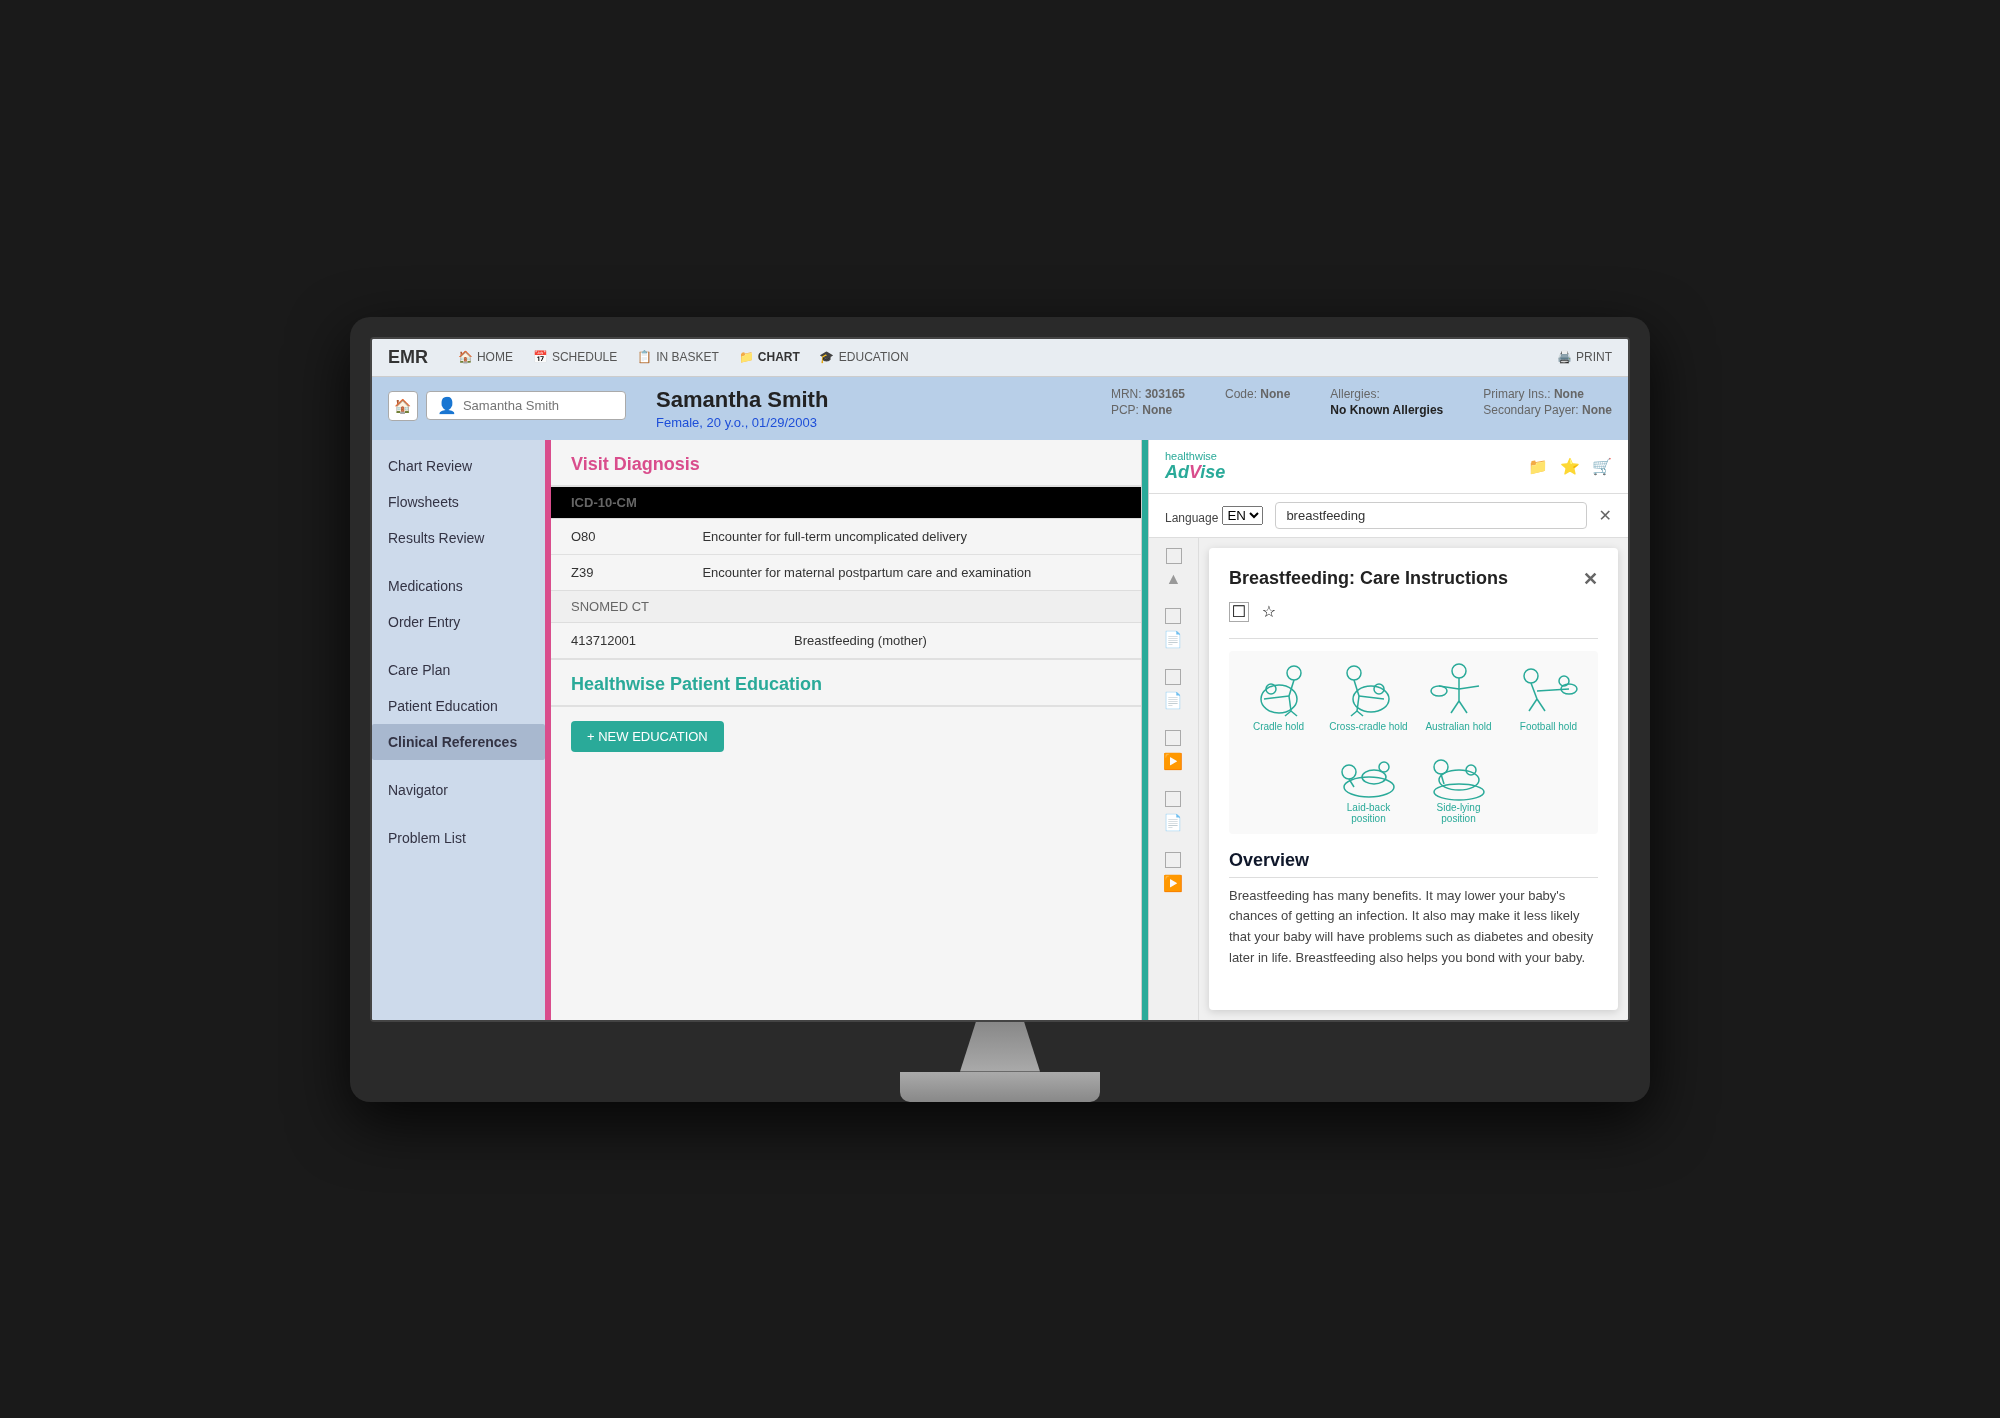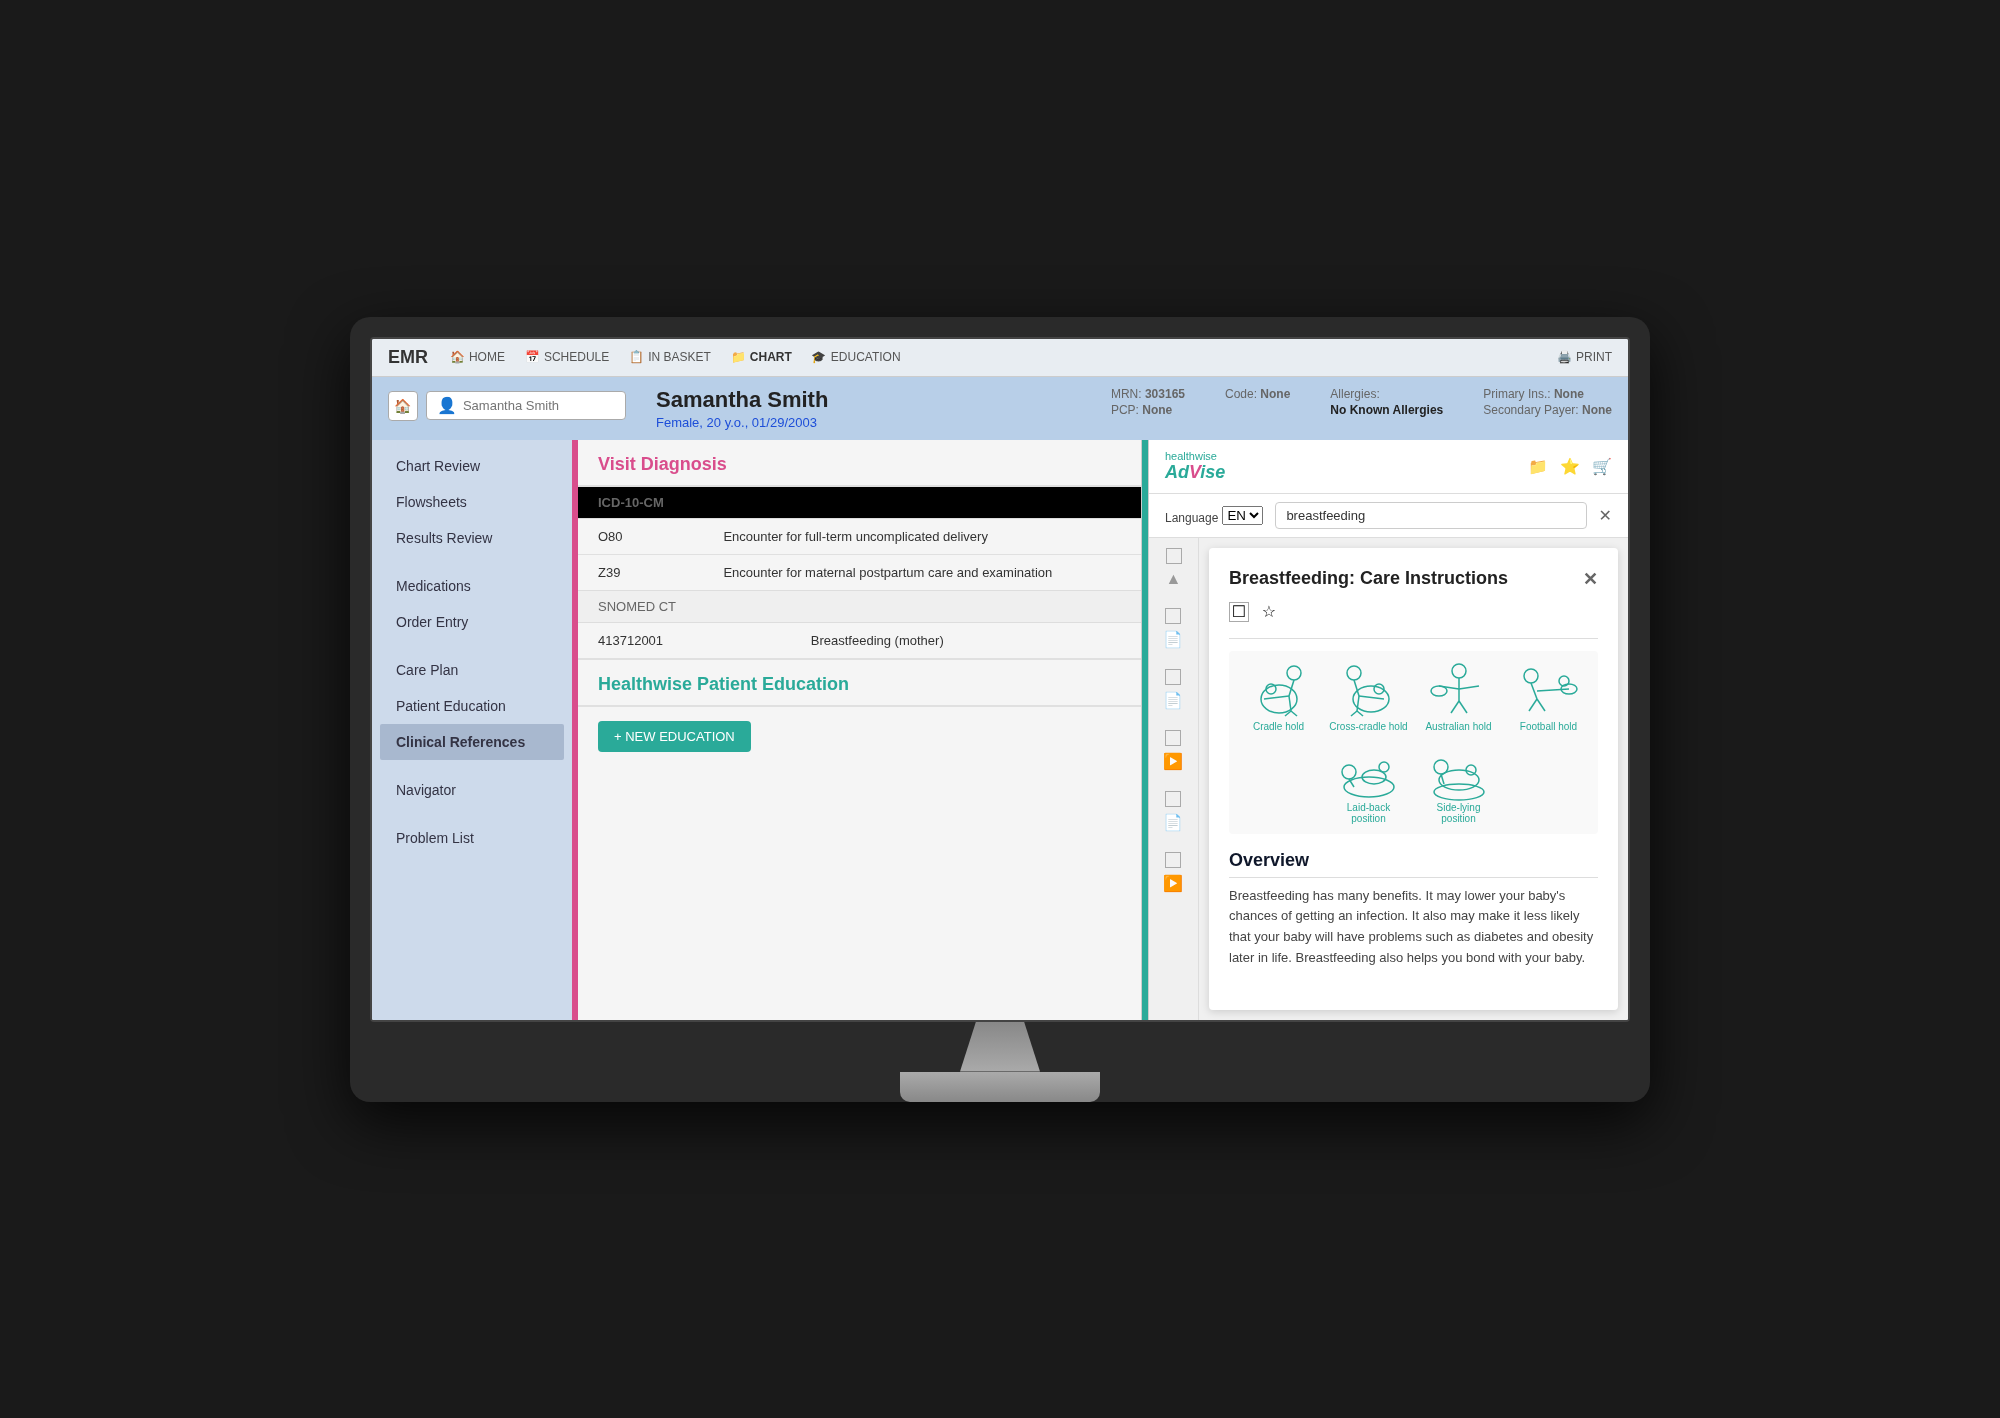--- a/index.html
+++ b/index.html
@@ -34,21 +34,21 @@
       align-items: center;
       padding: 8px 16px;
       border-bottom: 1px solid #ccc;
       gap: 20px;
     }
 
     .nav-brand {
       font-weight: bold;
       font-size: 18px;
       color: #333;
-      margin-right: 2px;
+      margin-right: 10px;
     }
 
     .nav-items {
       display: flex;
       gap: 20px;
       align-items: center;
       flex: 1;
     }
 
     .nav-item {
@@ -169,23 +169,23 @@
 
     
     .main-content {
       display: flex;
       height: 580px;
       background: #e8eef5;
     }
 
     
     .sidebar {
-      width: 200px;
+      width: 173px;
       background: #cddaeb;
-      padding: 8px 8px;
+      padding: 8px 0;
       flex-shrink: 0;
     }
 
     .sidebar-item {
       padding: 10px 16px;
       font-size: 14px;
       color: #334;
       cursor: pointer;
       border-radius: 2px;
     }

